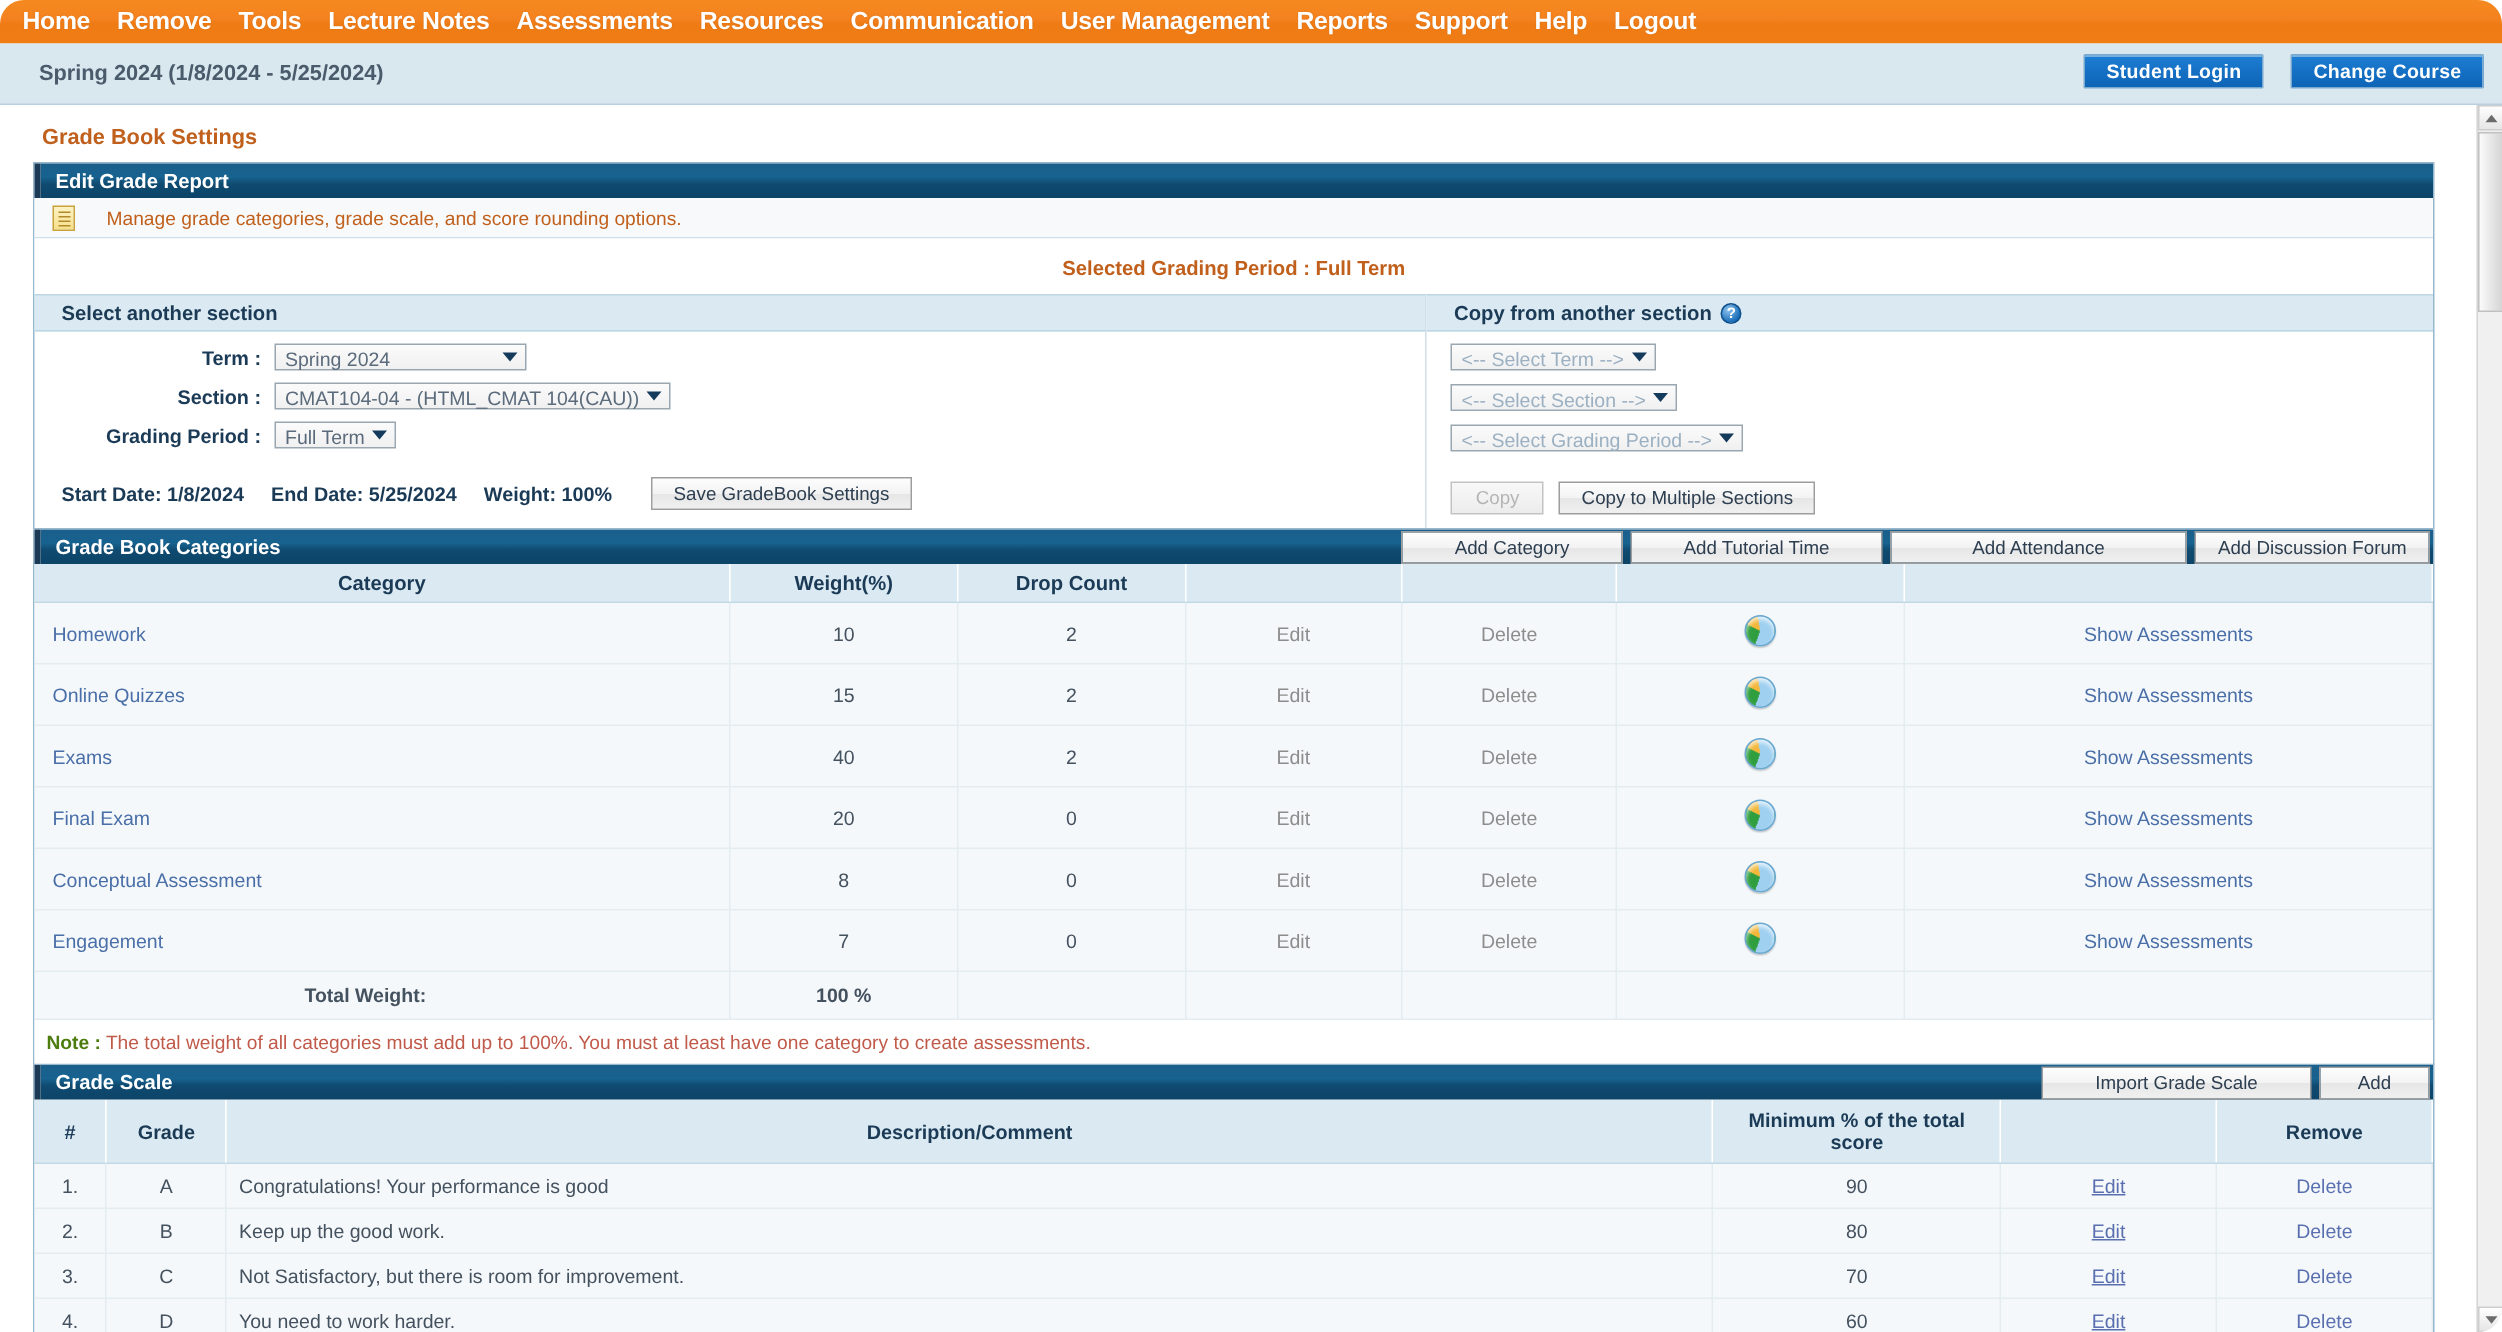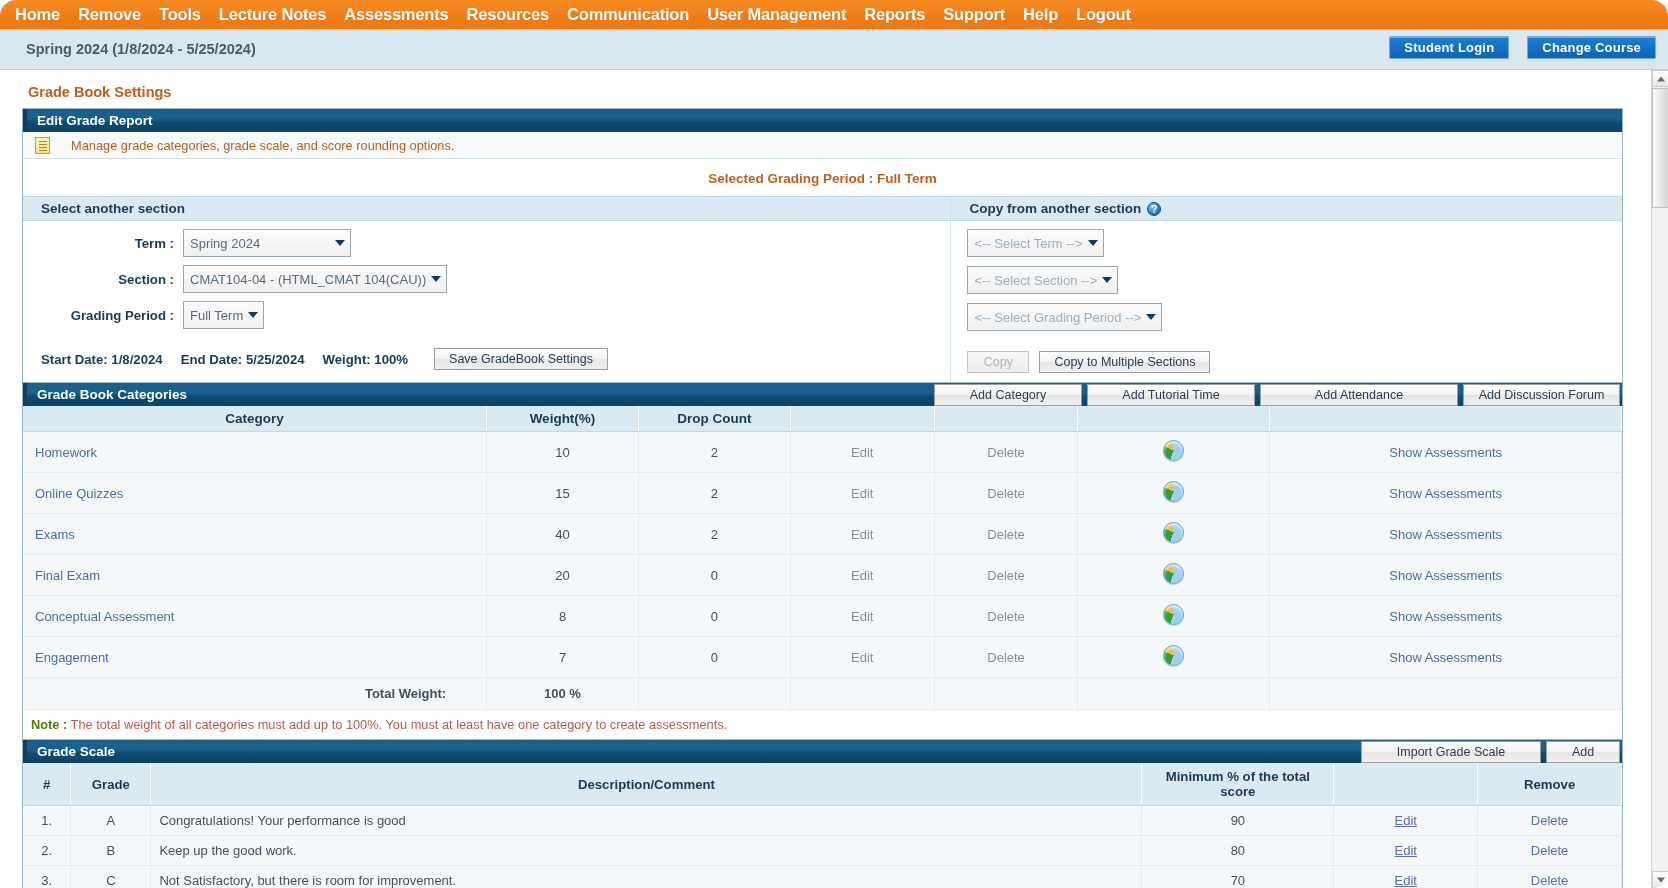--- a/index.html
+++ b/index.html
@@ -234,22 +234,21 @@
     font-size: 13.2px;
   }
   .sel {
     border: 1px solid #9aa7b0;
     background: linear-gradient(to bottom,#fbfbfb,#f0f0f0);
     color: #5b6b7c;
     font-size: 13px;
     padding: 2px 20px 2px 6px;
     position: relative;
     display: inline-flex;
-    align-items: center;
-    height: 28px;
+    height: 18px;
     cursor: pointer;
     white-space: nowrap;
   }
   .sel .caret {
     position: absolute;
     right: 5px; top: 50%;
     transform: translateY(-50%);
     width: 0; height: 0;
     border-left: 5px solid transparent;
     border-right: 5px solid transparent;
@@ -585,21 +584,21 @@
           <tr>
             <td class="leftal"><span class="catlink">Engagement</span></td>
             <td>7</td>
             <td>0</td>
             <td><span class="editlink">Edit</span></td>
             <td><span class="dellink">Delete</span></td>
             <td><span class="pieicon"></span></td>
             <td><span class="showlink">Show Assessments</span></td>
           </tr>
           <tr class="totalrow">
-            <td style="text-align:right;padding-right:40px;">Total Weight:</td>
+            <td style="text-align:center;padding-right:28px;">Total Weight:</td>
             <td>100 %</td>
             <td></td>
                   <td></td>
                   <td></td>
                   <td></td>
                   <td></td>
           </tr>
         </tbody>
       </table>
 

